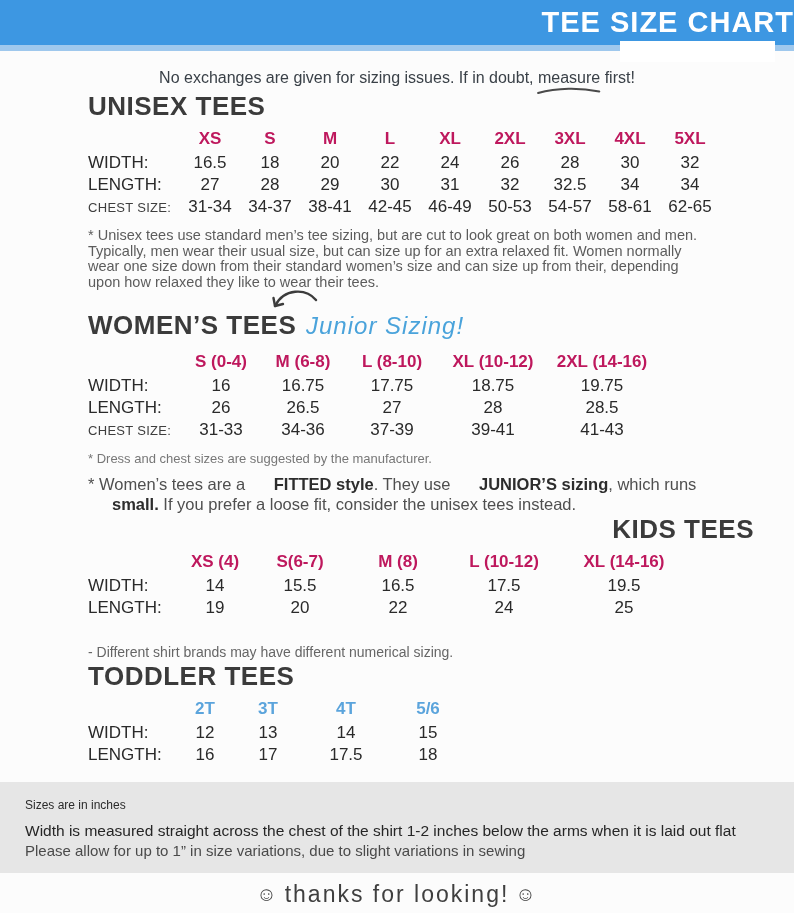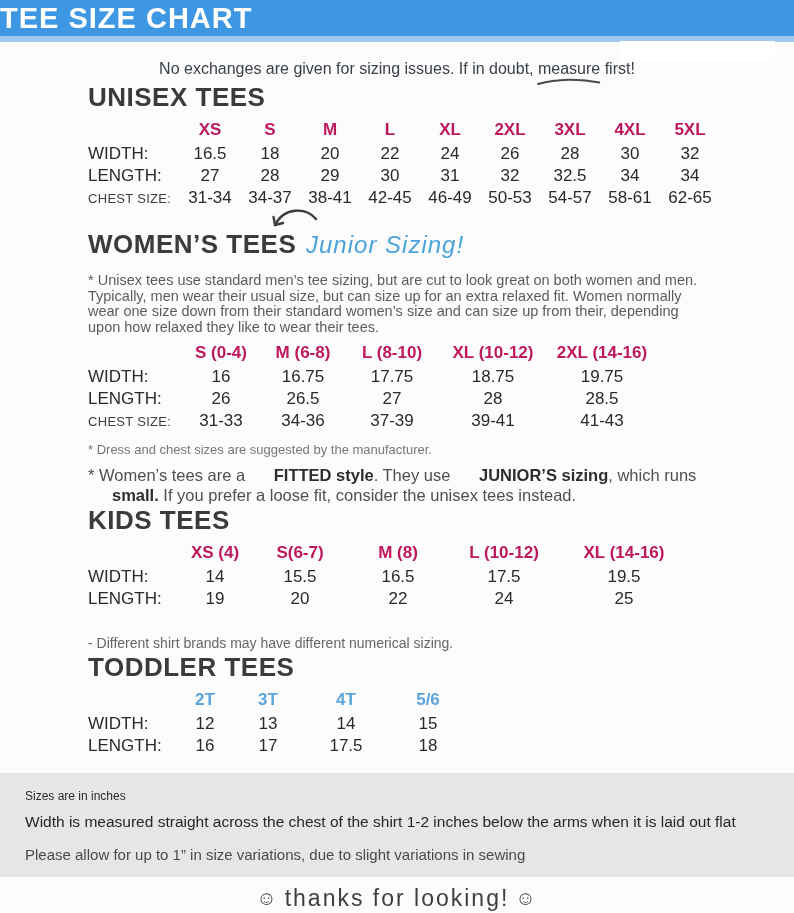--- a/index.html
+++ b/index.html
@@ -2,55 +2,55 @@
 <html><head>
 <meta charset="utf-8">
 <style>
   html,body{margin:0;padding:0;}
   .page{
     width:794px;height:913px;position:relative;overflow:hidden;
     background:#fcfcfc;color:#2e2e2e;
     font-family:"Liberation Sans", sans-serif;
   }
   
-  .banner{height:36px;background:#3d97e2;display:flex;align-items:center;justify-content:flex-start;}
+  .banner{height:45px;background:#3d97e2;display:flex;align-items:center;justify-content:flex-end;padding-left:32px;}
   .banner-title{color:#ffffff;font-size:29px;font-weight:bold;letter-spacing:1px;}
   .banner-strip{height:6px;background:#9fc8ed;}
   .white-notch{position:absolute;top:41px;left:620px;width:155px;height:21px;background:#ffffff;}
   
   .notice{margin-top:18px;text-align:center;font-size:16px;color:#3a4148;height:22px;}
   .measure-wrap{position:relative;display:inline-block;}
   .swoosh{position:absolute;left:-2px;top:17px;width:105%;height:9px;}
   
   .section{padding-left:88px;padding-right:40px;}
   h2.sec-title{margin:0;font-size:26px;font-weight:bold;color:#3b3b3b;letter-spacing:0.5px;line-height:30px;}
   .unisex-title{margin-top:16px;}
   .womens-title-row{margin-top:20px;position:relative;height:34px;}
   .womens-title-row h2{display:inline-block;}
   .junior-note{position:absolute;left:218px;top:2px;font-size:24px;font-style:italic;color:#4aa3db;letter-spacing:1px;white-space:nowrap;}
   .junior-arrow{position:absolute;left:178px;top:-20px;width:56px;height:30px;}
-  .kids-title{margin-top:22px;}
+  .kids-title{margin-top:22px;text-align:right;}
   .toddler-title{margin-top:12px;}
   
   table.size-table{border-collapse:collapse;margin-top:6px;margin-left:88px;}
   table.size-table th{font-size:17px;font-weight:bold;color:#be185d;text-align:center;padding:2px 0 3px 0;white-space:nowrap;}
   table.toddler th{color:#5ba4dc;}
   table.size-table td{font-size:17px;text-align:center;color:#2a2a2a;padding:1px 0;white-space:nowrap;}
   td.rowlab{text-align:left !important;color:#1c1c1c;}
   td.rowlab.small{font-size:13px;color:#3e3e3e;letter-spacing:0.3px;}
   
   .note-para{font-size:14.5px;line-height:15.5px;color:#5c5c5c;margin:10px 0 0 0;max-width:620px;}
   .note-small{font-size:13px;color:#777777;margin:10px 0 0 0;}
   .note-fitted{font-size:16.5px;line-height:20px;color:#4f4f4f;margin:8px 0 0 0;max-width:640px;}
   .note-fitted b{color:#2d2d2d;margin-left:24px;}
   .kids-note{font-size:14px;line-height:17px;color:#666666;margin:8px 0 0 0;}
   
   .footer-band{margin-top:16px;background:#e6e6e6;padding:16px 25px 14px 25px;}
   .footer-line1{font-size:12px;color:#2b2b2b;margin-bottom:10px;}
-  .footer-line2{font-size:15.5px;color:#262626;margin-bottom:15px;}
+  .footer-line2{font-size:15.5px;color:#262626;margin-bottom:2px;}
   .footer-line3{font-size:15px;color:#4a4a4a;}
   .thanks{margin-top:8px;text-align:center;font-size:23px;color:#3f3f3f;letter-spacing:2px;font-weight:400;}
   .thanks .smiley{font-size:20px;vertical-align:1px;padding:0 6px;}
 </style>
 </head>
 <body>
 
 <div class="page">
 
   <div class="banner">
@@ -118,33 +118,33 @@
       <td>42-45</td>
       <td>46-49</td>
       <td>50-53</td>
       <td>54-57</td>
       <td>58-61</td>
       <td>62-65</td>
     </tr>
   </tbody>
     </table>
   <div class="section">
+    <p class="note-para">* Unisex tees use standard men’s tee sizing, but are cut to look great on both women and men. Typically, men wear their usual size, but can size up for an extra relaxed fit. Women normally wear one size down from their standard women’s size and can size up from their, depending upon how relaxed they like to wear their tees.</p>
+  </div>
+
+  <div class="section">
     <div class="womens-title-row">
       <h2 class="sec-title">WOMEN’S TEES</h2>
       <svg class="junior-arrow" viewBox="0 0 56 30">
         <path d="M50,10 C40,-2 18,-2 9,16" fill="none" stroke="#3c3c3c" stroke-width="2.4" stroke-linecap="round"></path>
         <path d="M9,16 l-1.5,-8 M9,16 l8,-2" fill="none" stroke="#3c3c3c" stroke-width="2.4" stroke-linecap="round"></path>
       </svg>
       <span class="junior-note">Junior Sizing!</span>
     </div>
   </div>
-
-  <div class="section">
-    <p class="note-para">* Unisex tees use standard men’s tee sizing, but are cut to look great on both women and men. Typically, men wear their usual size, but can size up for an extra relaxed fit. Women normally wear one size down from their standard women’s size and can size up from their, depending upon how relaxed they like to wear their tees.</p>
-  </div>
   <table class="size-table">
     <colgroup>
         <col style="width:92px">
         <col style="width:82px">
         <col style="width:82px">
         <col style="width:96px">
         <col style="width:106px">
         <col style="width:112px">
       </colgroup>
     <tbody>

